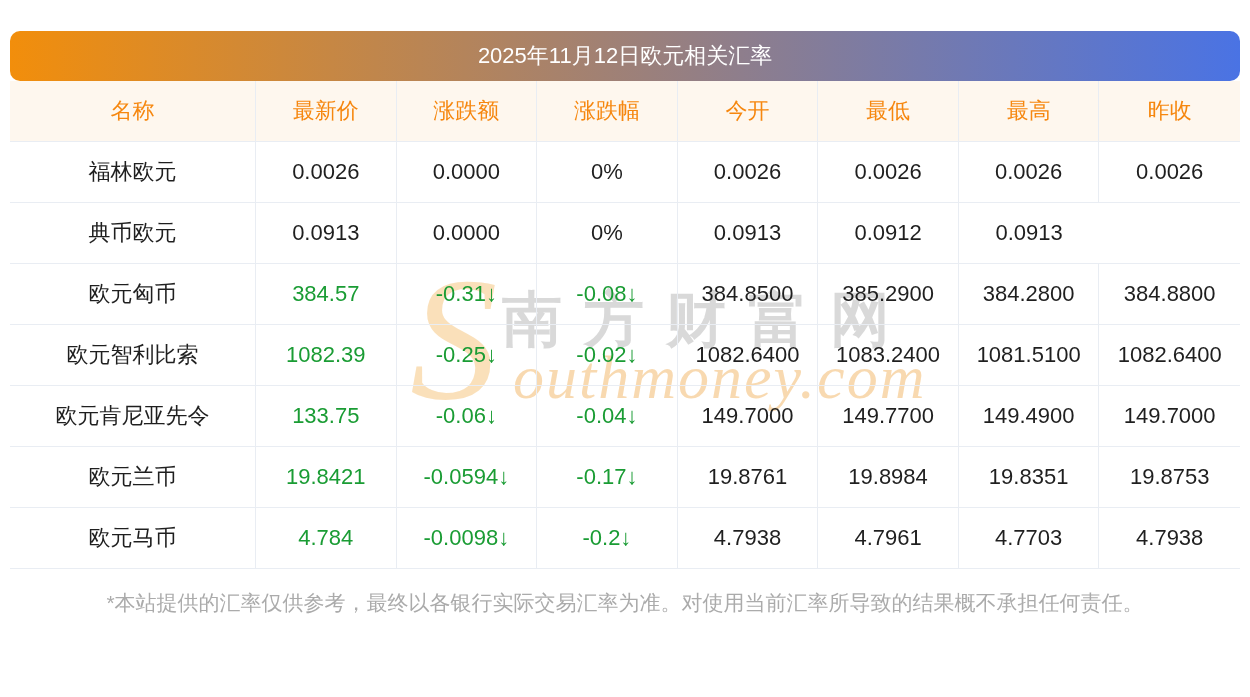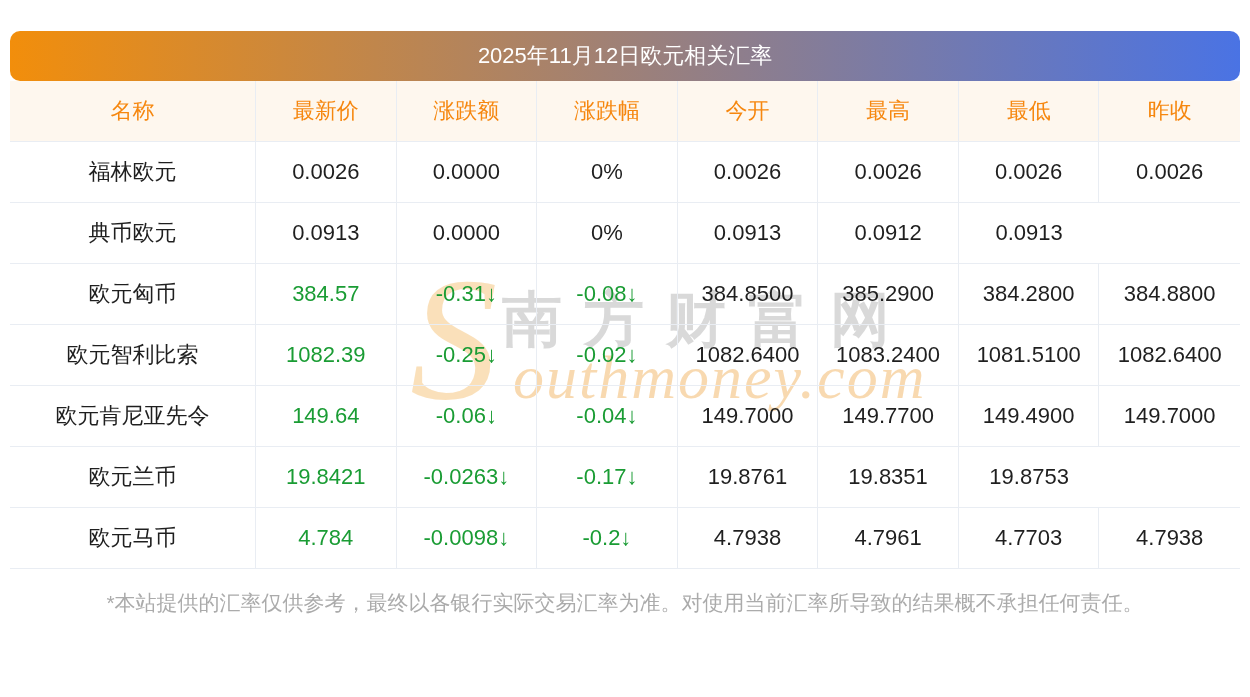--- a/index.html
+++ b/index.html
@@ -116,22 +116,22 @@
     <span>2025年11月12日欧元相关汇率</span>
   </div>
 
   <div class="ratetable">
     <div class="trow thead">
       <div class="cell">名称</div>
       <div class="cell">最新价</div>
       <div class="cell">涨跌额</div>
       <div class="cell">涨跌幅</div>
       <div class="cell">今开</div>
+      <div class="cell">最低</div>
       <div class="cell">最高</div>
-      <div class="cell">最低</div>
       <div class="cell">昨收</div>
     </div>
     <div>
         <div class="trow row">
     <div class="cell">福林欧元</div>
     <div class="cell green-col">0.0026</div>
     <div class="cell green-col">0.0000</div>
     <div class="cell green-col">0%</div>
     <div class="cell">0.0026</div>
     <div class="cell">0.0026</div>
@@ -162,34 +162,35 @@
     <div class="cell green-col">1082.39</div>
     <div class="cell green-col">-0.25↓</div>
     <div class="cell green-col">-0.02↓</div>
     <div class="cell">1082.6400</div>
     <div class="cell">1083.2400</div>
     <div class="cell">1081.5100</div>
     <div class="cell">1082.6400</div>
   </div>
         <div class="trow row trend-down">
     <div class="cell">欧元肯尼亚先令</div>
-    <div class="cell green-col">149.64</div>
+    <div class="cell green-col">133.75</div>
     <div class="cell green-col">-0.06↓</div>
     <div class="cell green-col">-0.04↓</div>
     <div class="cell">149.7000</div>
     <div class="cell">149.7700</div>
     <div class="cell">149.4900</div>
     <div class="cell">149.7000</div>
   </div>
         <div class="trow row trend-down">
     <div class="cell">欧元兰币</div>
     <div class="cell green-col">19.8421</div>
-    <div class="cell green-col">-0.0263↓</div>
+    <div class="cell green-col">-0.0594↓</div>
     <div class="cell green-col">-0.17↓</div>
     <div class="cell">19.8761</div>
+    <div class="cell">19.8984</div>
     <div class="cell">19.8351</div>
     <div class="cell">19.8753</div>
   </div>
         <div class="trow row trend-down">
     <div class="cell">欧元马币</div>
     <div class="cell green-col">4.784</div>
     <div class="cell green-col">-0.0098↓</div>
     <div class="cell green-col">-0.2↓</div>
     <div class="cell">4.7938</div>
     <div class="cell">4.7961</div>

